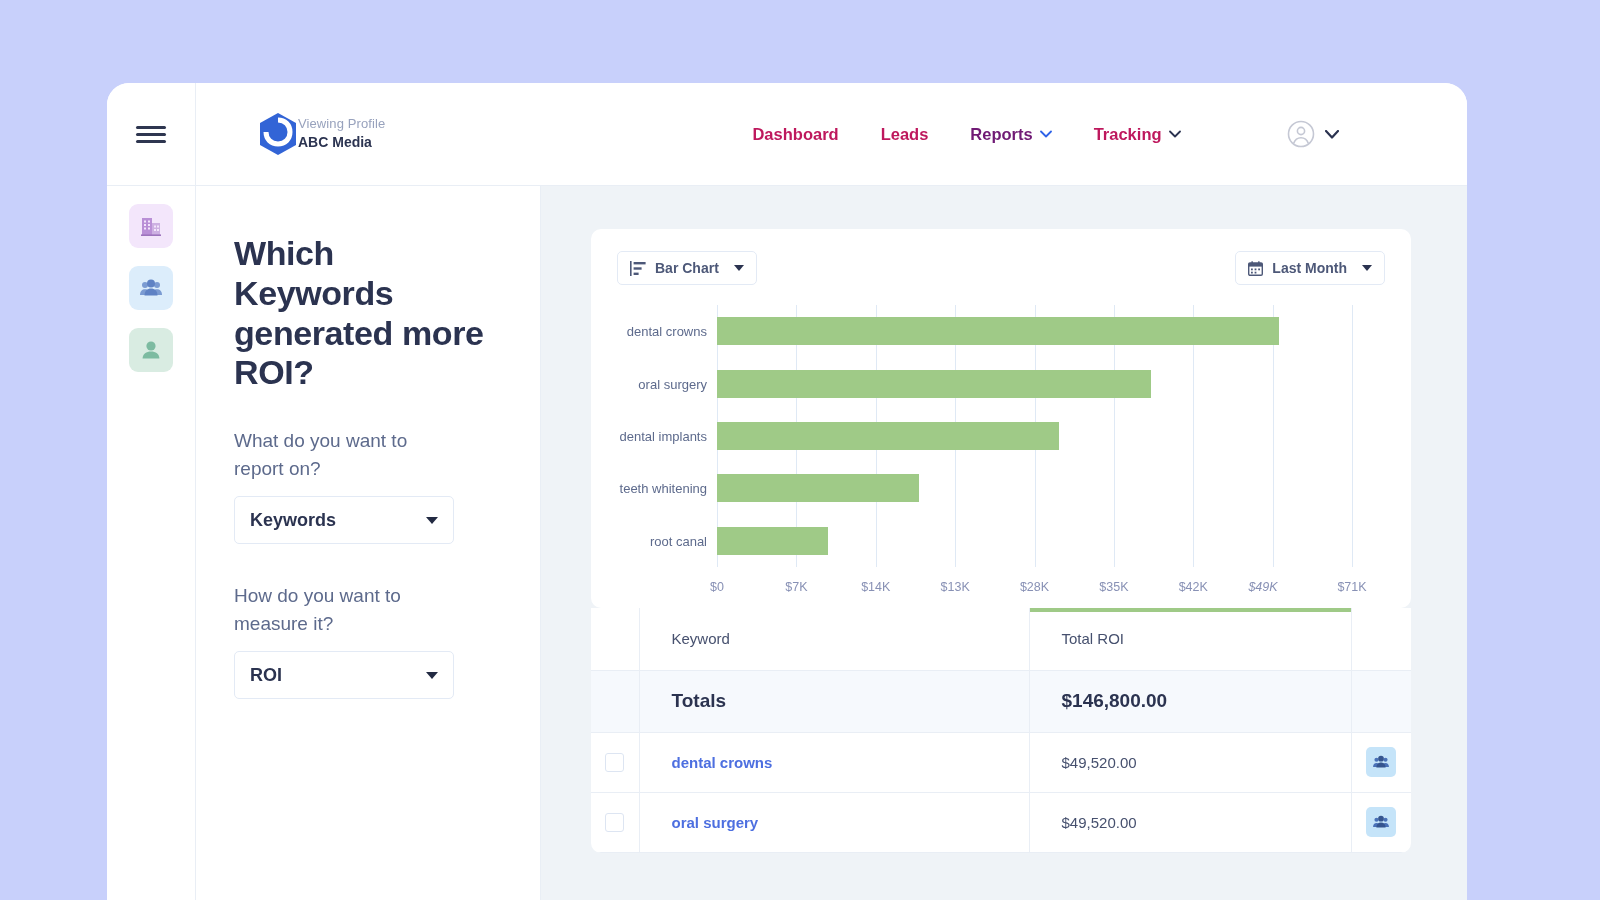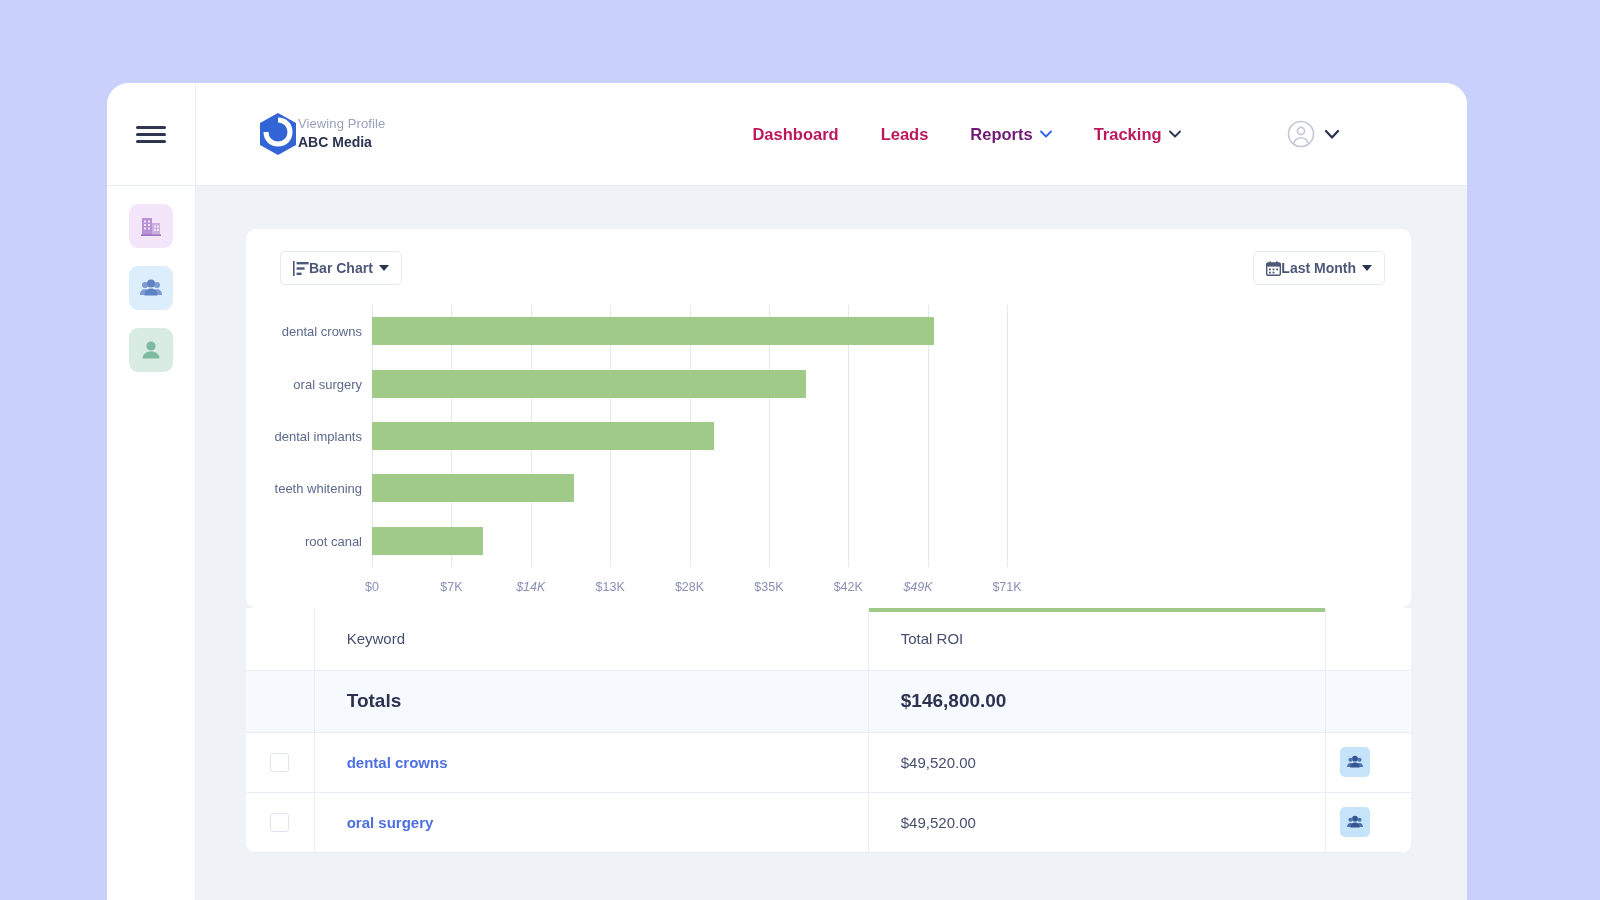--- a/index.html
+++ b/index.html
@@ -153,21 +153,21 @@
 
   #chart-card { padding: 22px 26px 8px 26px; }
 
   #chart-toolbar {
     display: flex; align-items: center; justify-content: space-between;
     margin-bottom: 20px;
   }
   .pill {
     height: 34px; border: 1px solid #e3eaf5; border-radius: 5px;
     background: #fff; display: inline-flex; align-items: center;
-    padding: 0 12px; cursor: pointer; margin-left: 8px;
+    gap: 9px; padding: 0 12px; cursor: pointer;
   }
   .pill-label { font-size: 14px; font-weight: bold; color: #4d5878; white-space: nowrap; }
   .pill-caret {
     width: 0; height: 0; border-left: 5px solid transparent;
     border-right: 5px solid transparent; border-top: 6px solid #2b3350;
     margin-left: 6px;
   }
 
   
   #chart-wrap { position: relative; height: 295px; display: flex; }
@@ -334,20 +334,35 @@
         </svg>
       </div>
       <div class="rail-tile t-green">
         <svg width="24" height="24" viewBox="0 0 24 24">
           <circle cx="12" cy="8" r="4.6" fill="#7dbba1"></circle>
           <path d="M3.6 20.5 C3.6 15.6 7.4 13.4 12 13.4 C16.6 13.4 20.4 15.6 20.4 20.5 Z" fill="#7dbba1"></path>
         </svg>
       </div>
     </div>
 
+    <div id="question-panel">
+      <h1 id="question-title">Which Keywords generated more ROI?</h1>
+
+      <div class="field-label">What do you want to report on?</div>
+      <div class="select-box">
+        <span class="select-value">Keywords</span>
+        <span class="select-caret"></span>
+      </div>
+
+      <div class="field-label">How do you want to measure it?</div>
+      <div class="select-box">
+        <span class="select-value">ROI</span>
+        <span class="select-caret"></span>
+      </div>
+    </div>
 
     <div id="content-col">
 
       <div class="panel-card" id="chart-card">
 
         <div id="chart-toolbar">
           <div class="pill">
             <svg width="16" height="15" viewBox="0 0 16 15">
               <rect x="0" y="0" width="1.6" height="15" fill="#4d5878"></rect>
               <rect x="3.6" y="1" width="12" height="2.4" fill="#4d5878"></rect>
@@ -384,21 +399,21 @@
               <div class="cat-label" style="top: 131px;">dental implants</div>
               <div class="cat-label" style="top: 183.4px;">teeth whitening</div>
               <div class="cat-label" style="top: 235.8px;">root canal</div>
             </div>
           <div id="plot">
               <div class="gridline" style="left: 0px;"></div>
               <div class="xtick" style="left: 0px;">$0</div>
               <div class="gridline" style="left: 79.375px;"></div>
               <div class="xtick" style="left: 79.375px;">$7K</div>
               <div class="gridline" style="left: 158.75px;"></div>
-              <div class="xtick" style="left: 158.75px; font-style: italic;">$14K</div>
+              <div class="xtick" style="left: 158.75px;">$14K</div>
               <div class="gridline" style="left: 238.125px;"></div>
               <div class="xtick" style="left: 238.125px;">$13K</div>
               <div class="gridline" style="left: 317.5px;"></div>
               <div class="xtick" style="left: 317.5px;">$28K</div>
               <div class="gridline" style="left: 396.875px;"></div>
               <div class="xtick" style="left: 396.875px;">$35K</div>
               <div class="gridline" style="left: 476.25px;"></div>
               <div class="xtick" style="left: 476.25px;">$42K</div>
               <div class="gridline" style="left: 555.625px;"></div>
               <div class="xtick" style="left: 546px; font-style: italic;">$49K</div>

